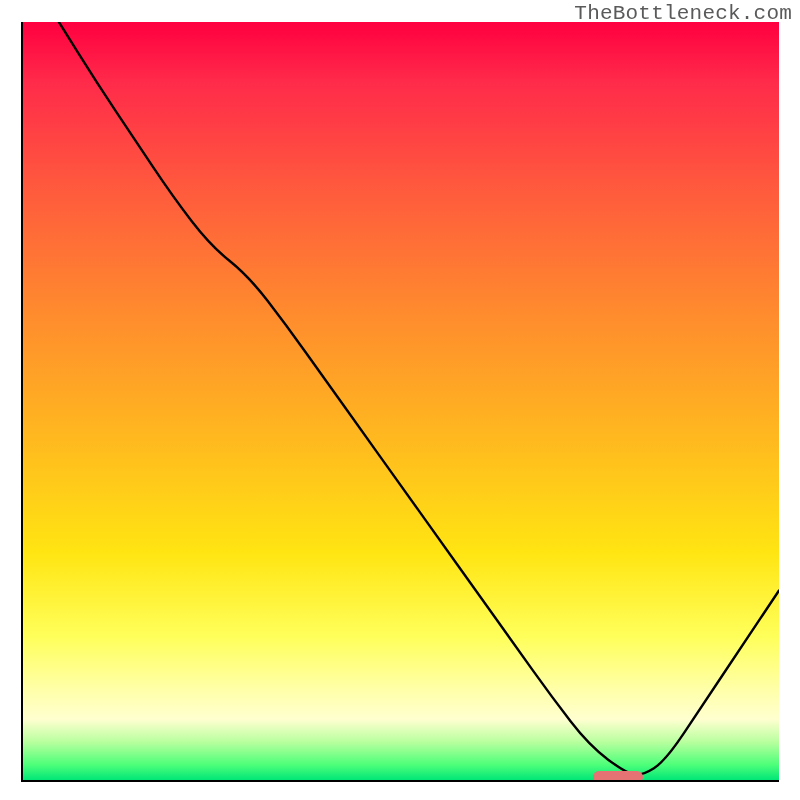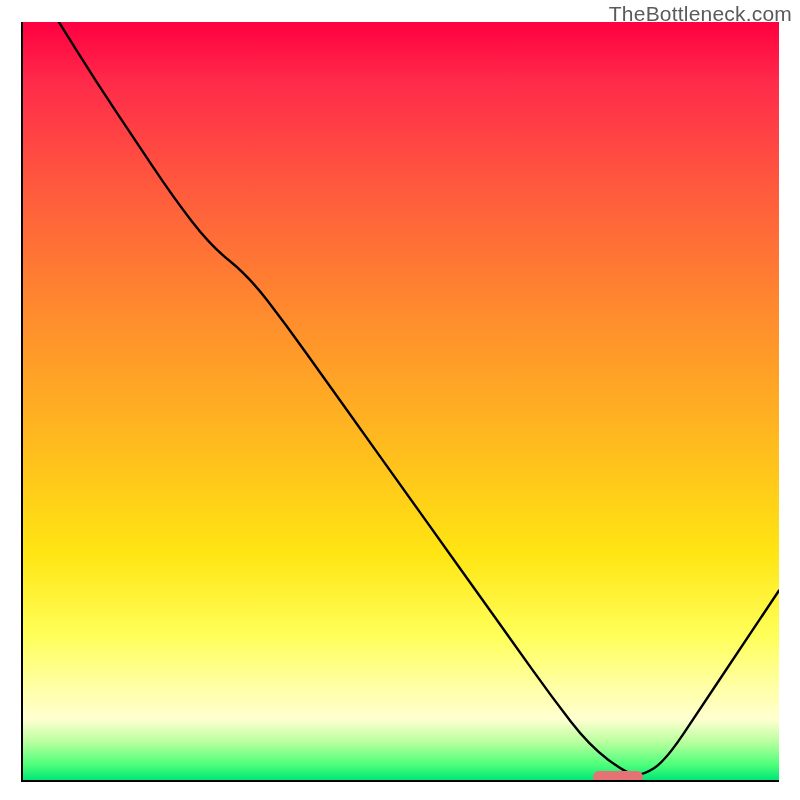--- a/index.html
+++ b/index.html
@@ -8,20 +8,21 @@
     width: 800px;
     height: 800px;
     overflow: hidden;
     font-family: Arial, Helvetica, sans-serif;
     background: #ffffff;
   }
   .container {
     position: relative;
     width: 800px;
     height: 800px;
+    font-family: Liberation Mono, monospace;
   }
   .watermark {
     position: absolute;
     top: 2px;
     right: 8px;
     color: #5a5a5a;
     font-size: 21px;
     font-weight: 400;
     letter-spacing: 0.2px;
   }

